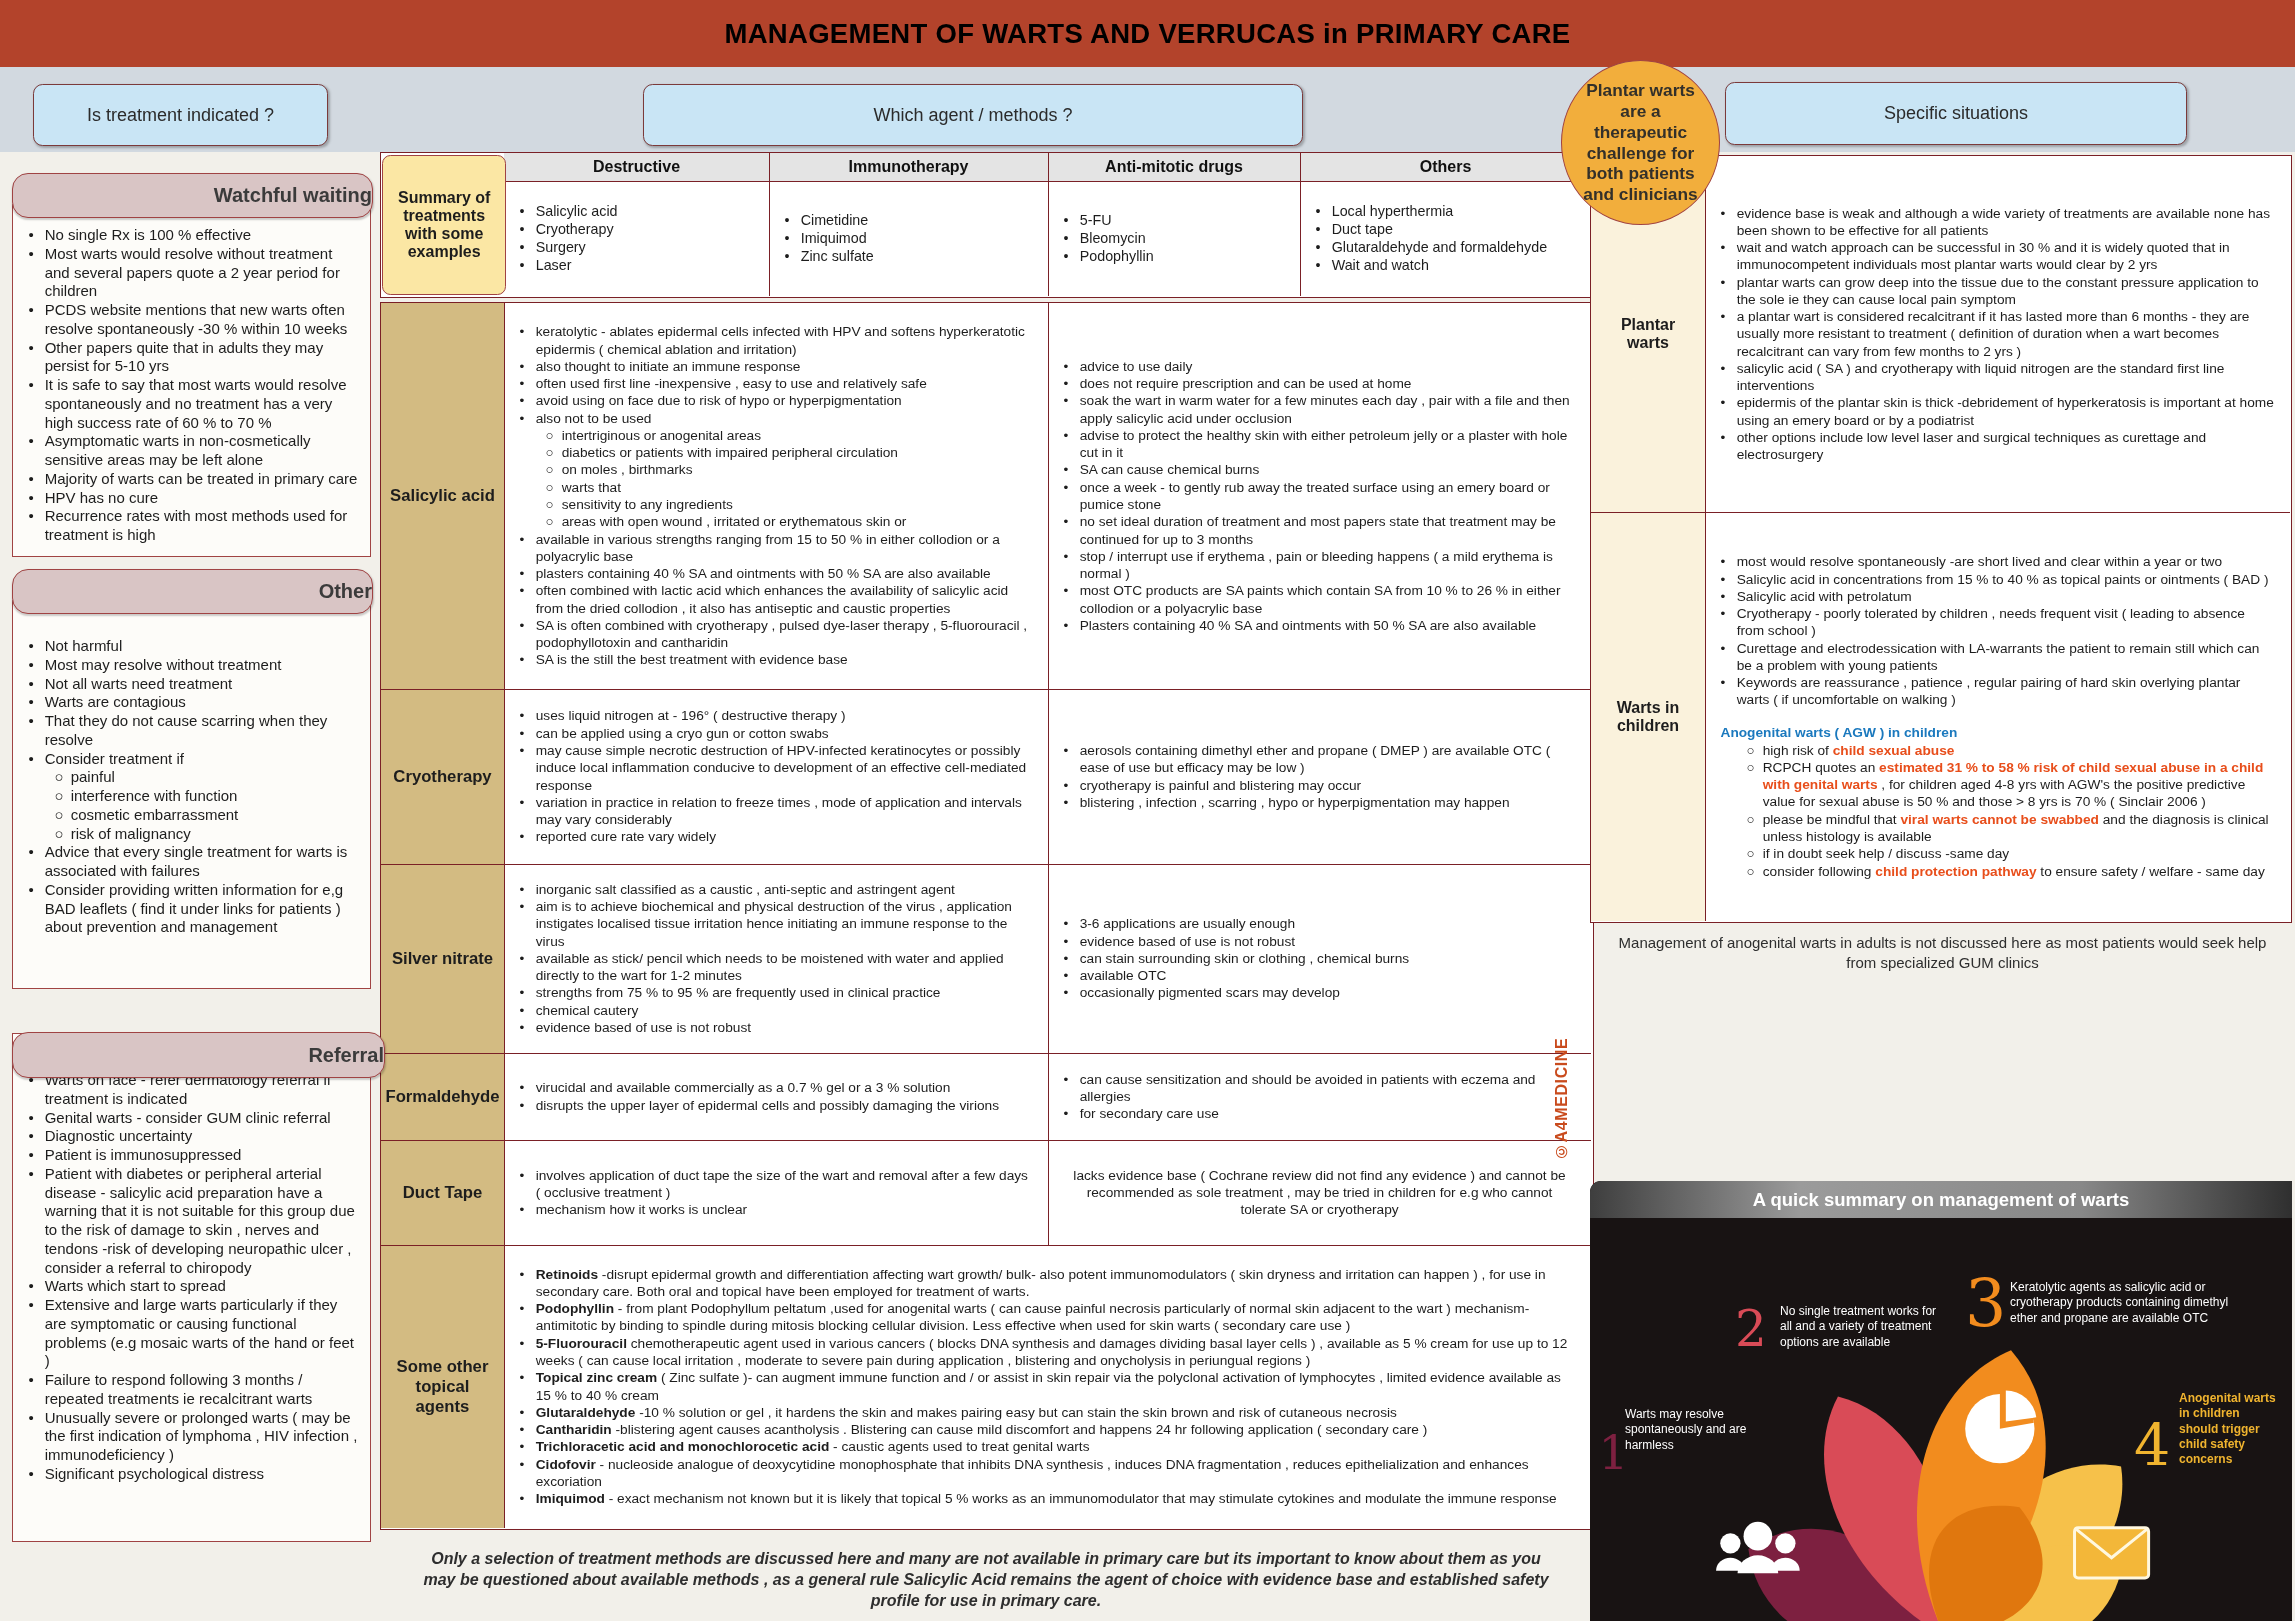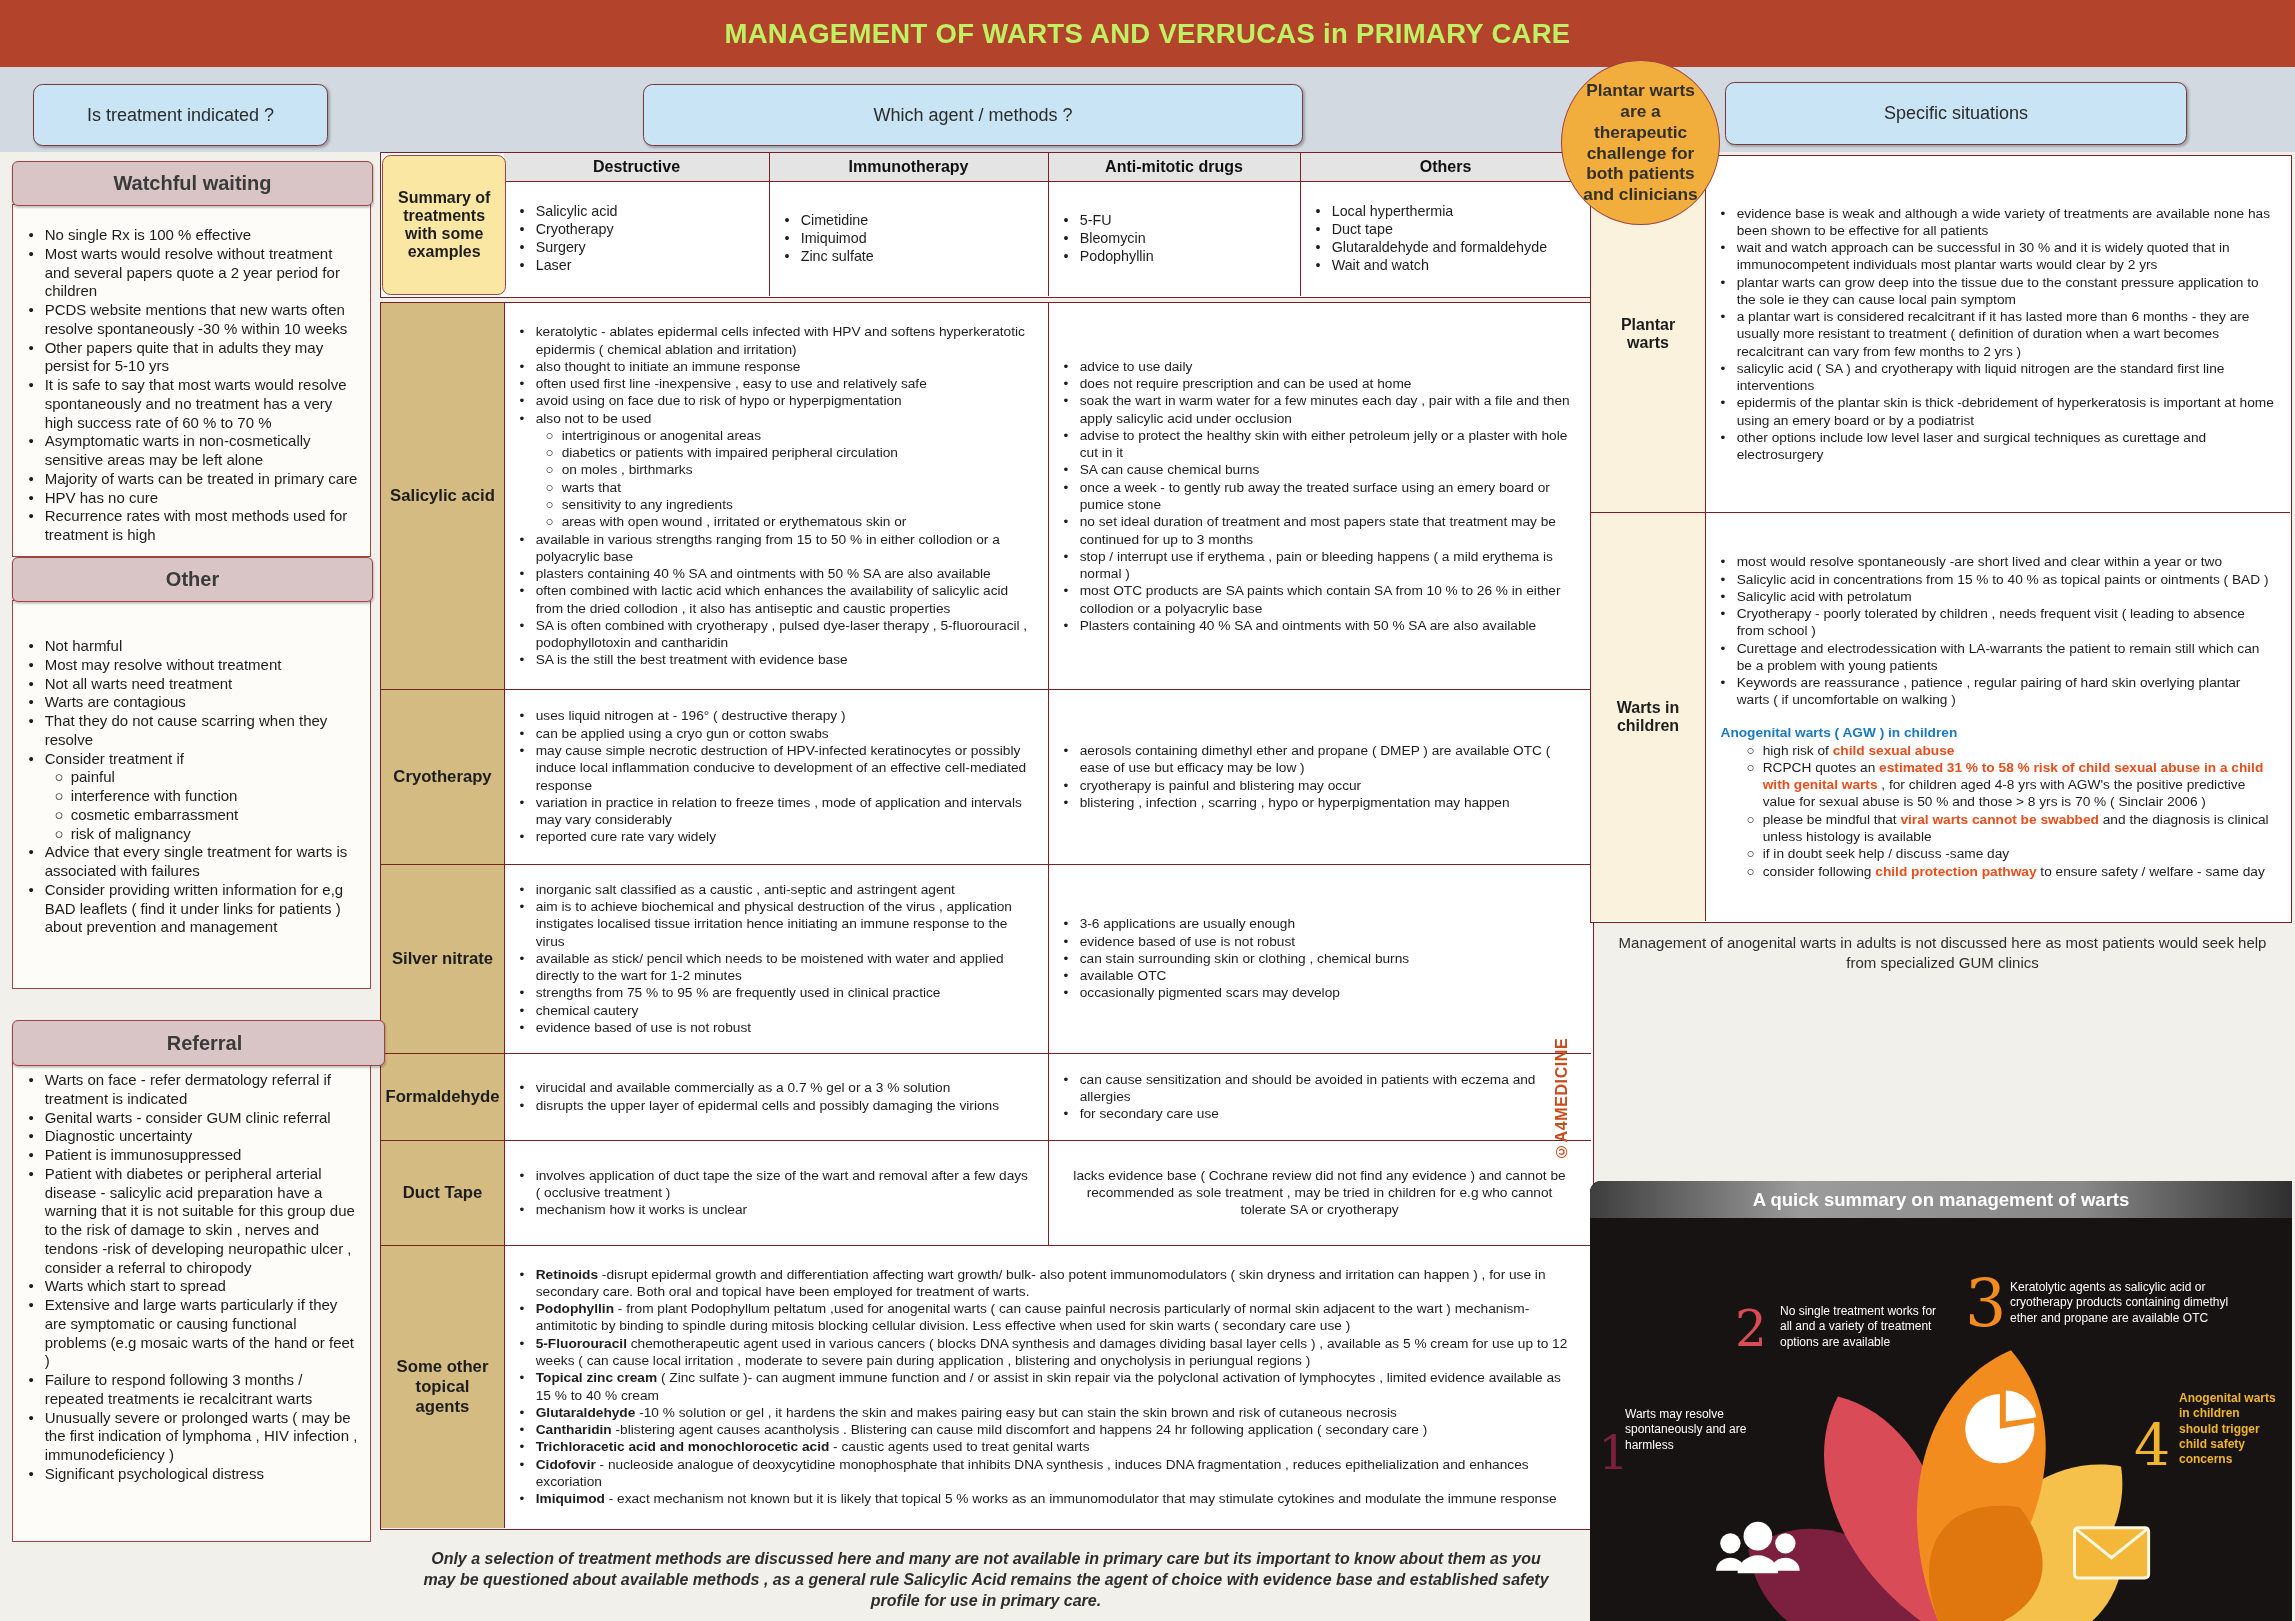--- a/index.html
+++ b/index.html
@@ -1,26 +1,26 @@
 <!DOCTYPE html>
 <html style="font-size:9.6px"><head>
 <meta charset="utf-8">
 <style>
   html,body{margin:0;padding:0;background:#888;}
   #page{position:relative;width:2295px;height:1621px;background:#f2f0ea;
         font-family:"Liberation Sans",sans-serif;color:#1d1d1d;overflow:hidden;}
   .abs{position:absolute;}
   
   #hdr{left:0;top:0;width:2295px;height:67px;background:#b3432b;display:flex;align-items:center;justify-content:center;}
-  #hdr h1{margin:4px;color:#bef264;font-size:27.5px;letter-spacing:0.3px;font-weight:700;}
+  #hdr h1{margin:4px;color:#000000;font-size:27.5px;letter-spacing:0.3px;font-weight:700;}
   #band{left:0;top:67px;width:2295px;height:85px;background:#d2d9e0;}
   .qbox{background:#c9e5f5;border:1.2px solid #7b3a3a;border-radius:9.6px;display:flex;align-items:center;justify-content:center;
         font-size:18px;color:#2b2b2b;box-shadow:1.2px 1.8px 2.4px rgba(0,0,0,.25);}
   
-  .sechead{left:12px;width:359px;background:#d9c5c5;border:1.2px solid #a04343;border-radius:6px;display:flex;align-items:center;justify-content:center;font-weight:700;font-size:20px;color:#3b3b3b;box-shadow:0.6px 1.2px 1.8px rgba(0,0,0,.2);z-index:2;}
+  .sechead{left:12px;width:359px;background:#d9c5c5;border:1.2px solid #a04343;border-radius:16px;display:flex;align-items:center;justify-content:flex-end;font-weight:700;font-size:20px;color:#3b3b3b;box-shadow:0.6px 1.2px 1.8px rgba(0,0,0,.2);z-index:2;margin-top:12px;}
   .secbody{left:12px;width:359px;background:#fdfcf9;border:1.2px solid #a04343;box-sizing:border-box;font-size:15px;line-height:1.25;}
   .secbody .inner{padding:6px 12px 6px 15.5px;}
   
   .li{display:flex;gap:5.4px;min-height:1.15em;align-items:flex-start;}
   .li .mark{flex:0 0 10.8px;}
   .li.l2{padding-left:26px;}
   .b{font-weight:700;}
   .red{color:#e84e1b;font-weight:700;}
   .blue{color:#1b79be;font-weight:700;}
   

